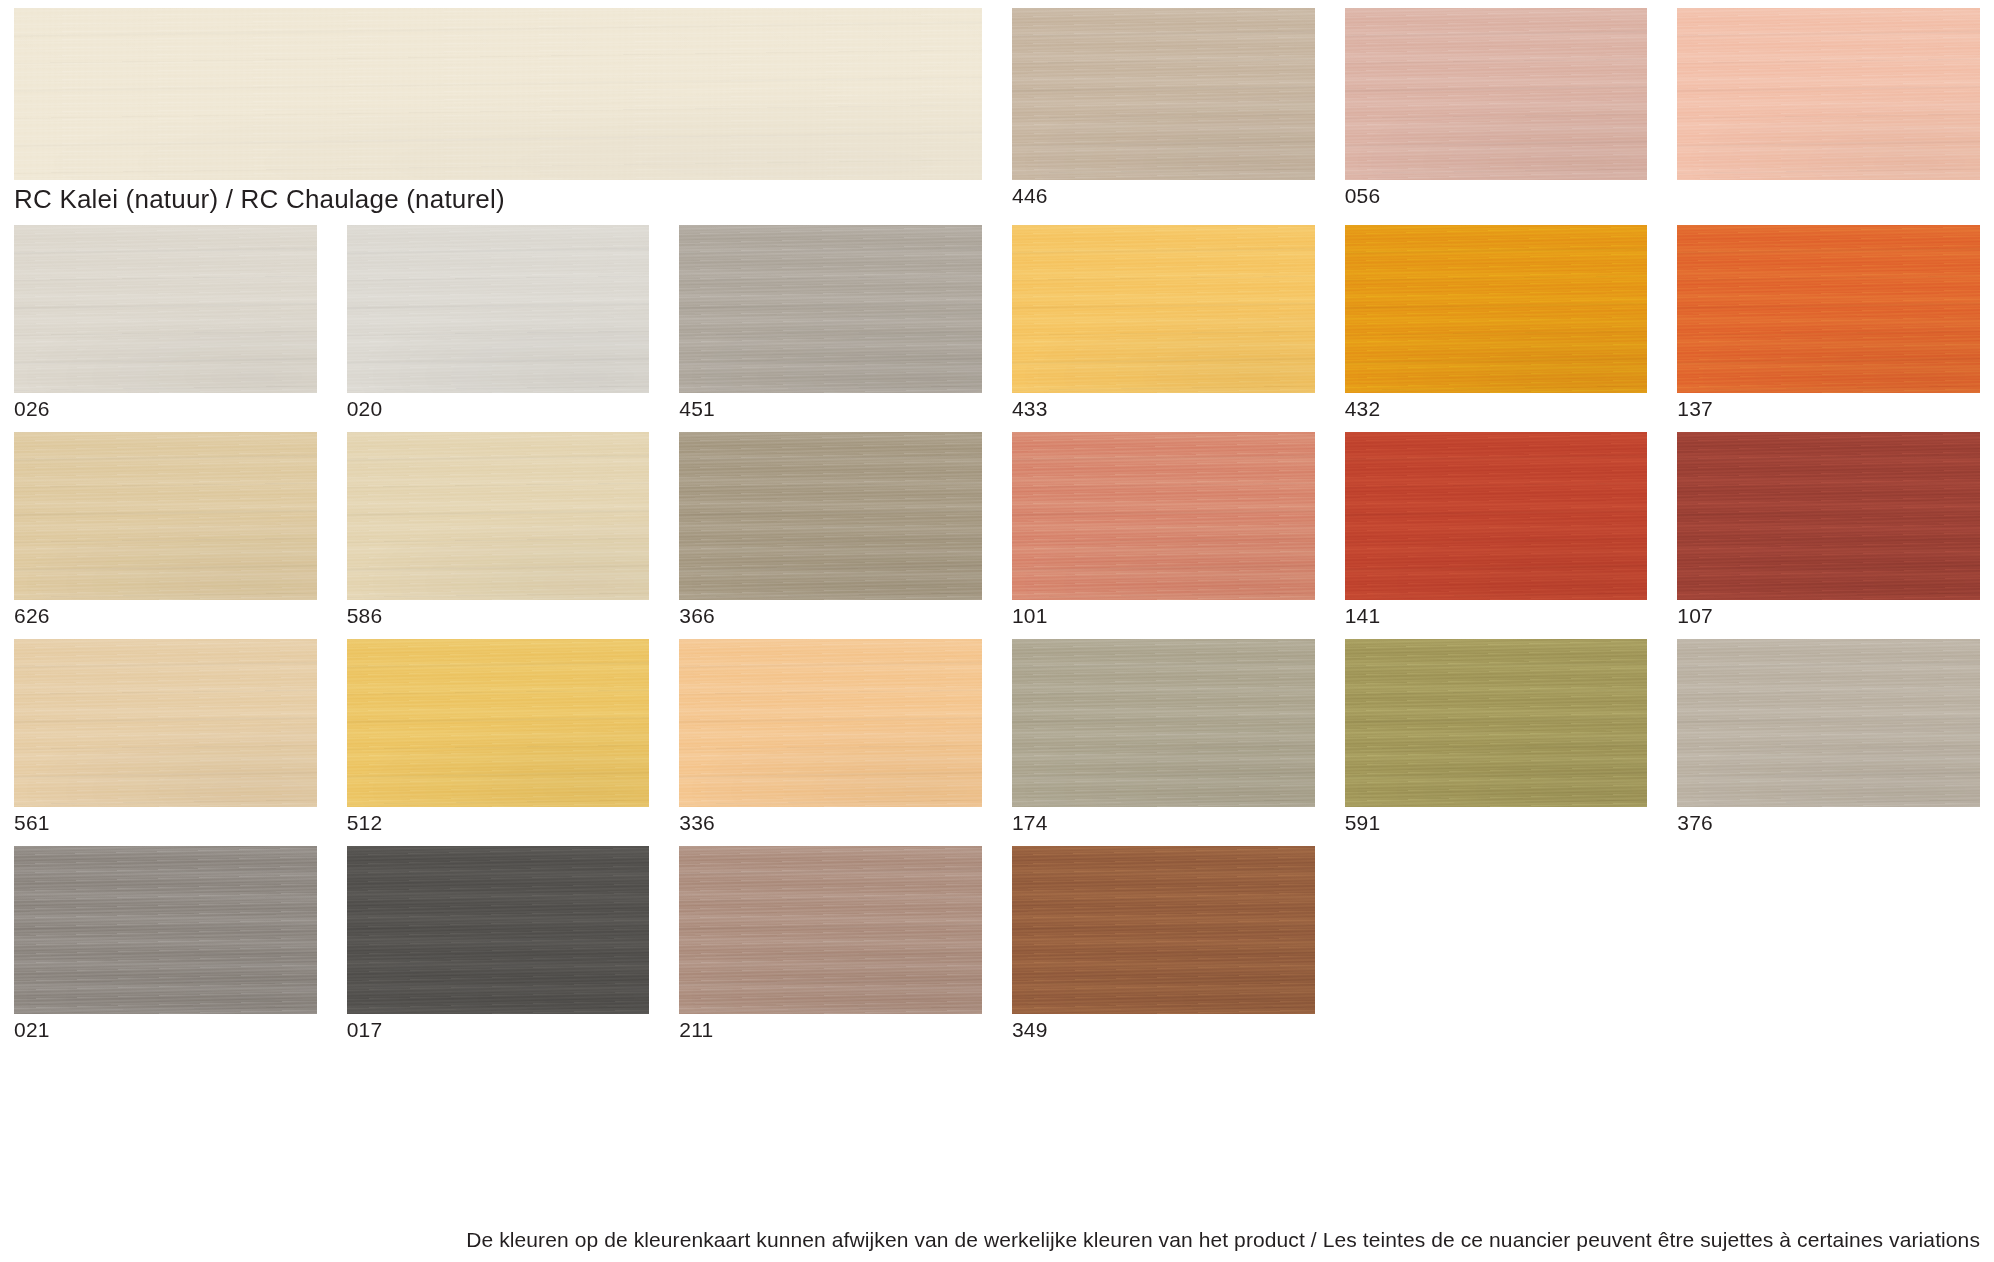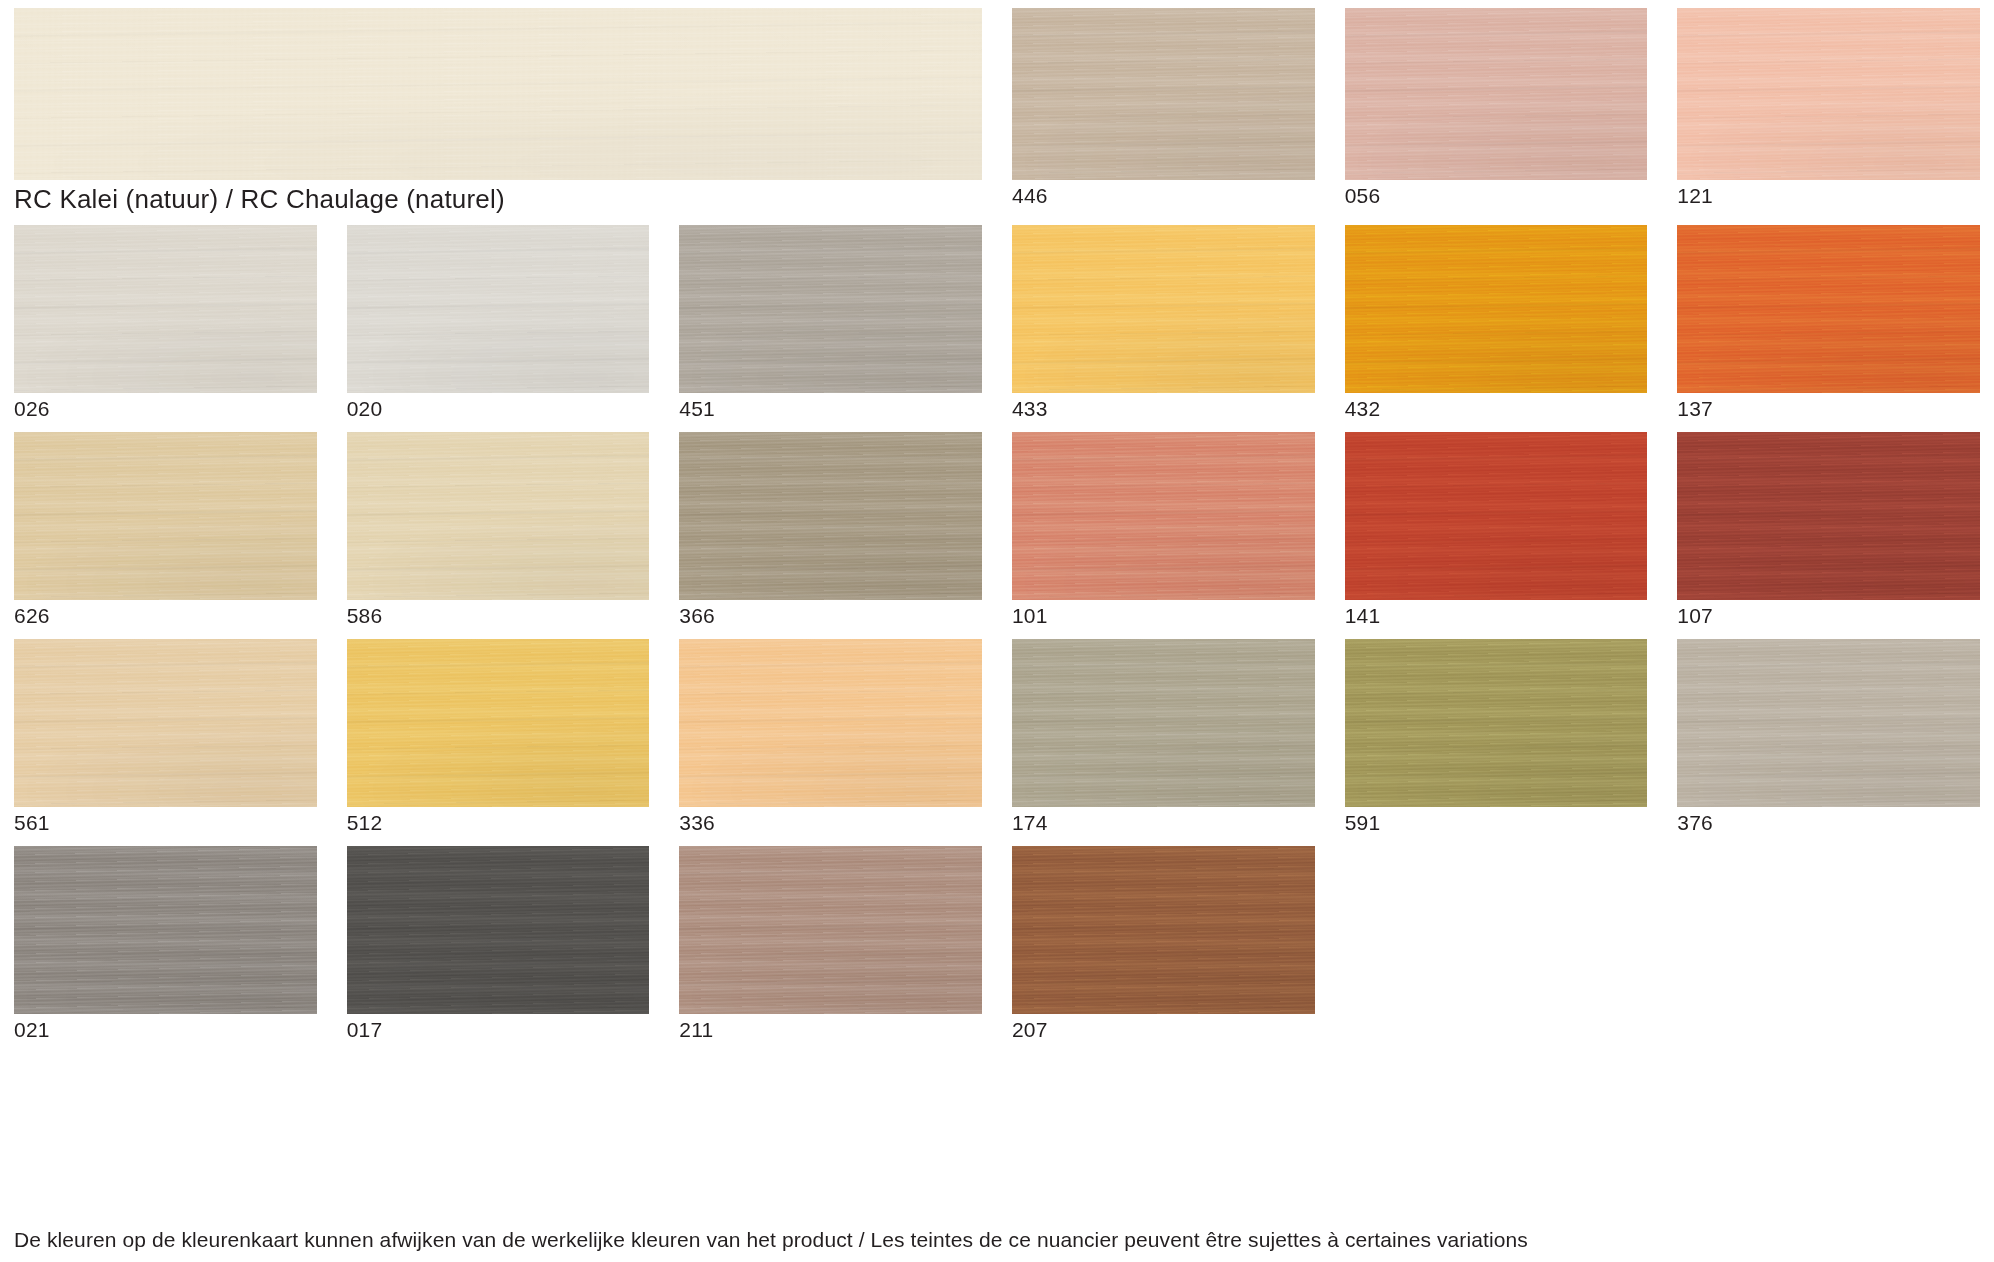--- a/index.html
+++ b/index.html
@@ -118,21 +118,21 @@
     color:#231f20;
     letter-spacing:.2px;
     padding-top:3px;
     white-space:nowrap;
   }
   .label.long{font-size:26px;}
 
   
   .footer{
     margin-top:auto;
-    text-align:left;
+    text-align:right;
     font-size:21px;
     color:#231f20;
     letter-spacing:.1px;
     padding-bottom:10px;
     white-space:nowrap;
   }
 </style>
 </head>
 <body style="background: rgb(255, 255, 255);">
 
@@ -146,21 +146,20 @@
     <div class="cell">
       <div class="swatch" style="background-color: rgb(201, 184, 164);"></div>
       <div class="label">446</div>
     </div>
     <div class="cell">
       <div class="swatch" style="background-color: rgb(221, 181, 168);"></div>
       <div class="label">056</div>
     </div>
     <div class="cell">
       <div class="swatch" style="background-color: rgb(243, 194, 173);"></div>
-      <div class="label">121</div>
     </div>
   </div>
 
   <div class="row row-2">
     <div class="cell">
       <div class="swatch" style="background-color: rgb(222, 217, 207);"></div>
       <div class="label">026</div>
     </div>
     <div class="cell">
       <div class="swatch" style="background-color: rgb(221, 218, 211);"></div>
@@ -246,19 +245,19 @@
     <div class="cell">
       <div class="swatch" style="background-color: rgb(85, 83, 80);"></div>
       <div class="label">017</div>
     </div>
     <div class="cell">
       <div class="swatch" style="background-color: rgb(176, 146, 131);"></div>
       <div class="label">211</div>
     </div>
     <div class="cell">
       <div class="swatch" style="background-color: rgb(151, 96, 63);"></div>
-      <div class="label">207</div>
+      <div class="label">349</div>
     </div>
   </div>
 
   <div class="footer">De kleuren op de kleurenkaart kunnen afwijken van de werkelijke kleuren van het product / Les teintes de ce nuancier peuvent être sujettes à certaines variations</div>
 
 </div>
 
 </body></html>

